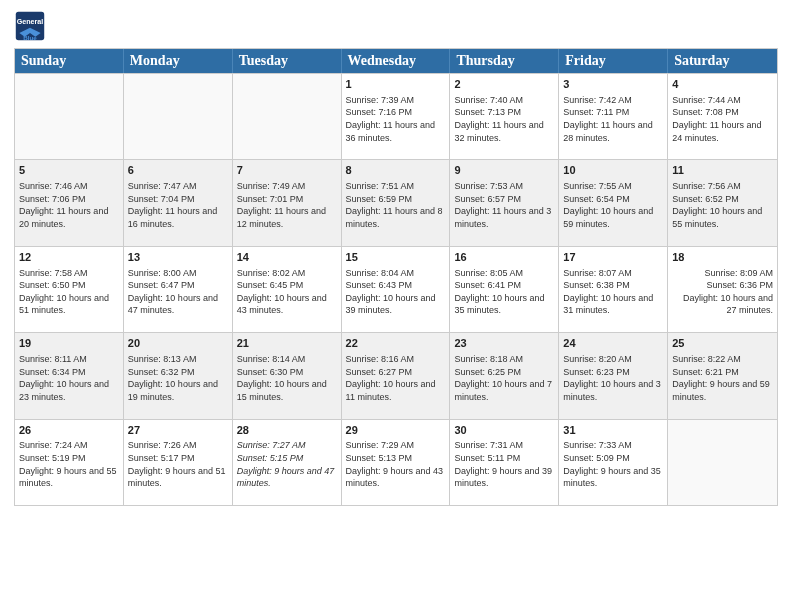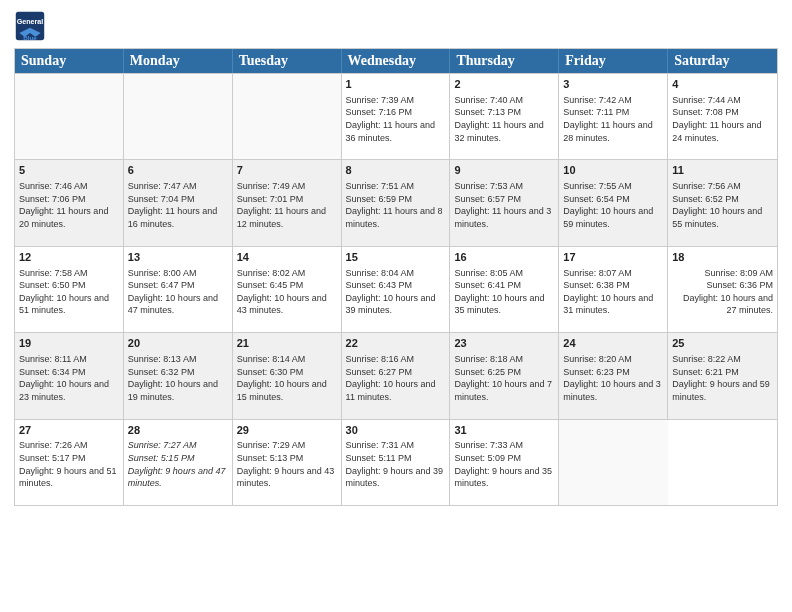--- a/index.html
+++ b/index.html
@@ -288,20 +288,26 @@
           </div>
           <div class="cal-cell">
             <div class="day-num">25</div>
             <div class="cell-info" style="white-space: pre-line;">Sunrise: 8:22 AM
 Sunset: 6:21 PM
 Daylight: 9 hours and 59 minutes.</div>
           </div>
         </div>
         <div class="cal-row">
           <div class="cal-cell">
+            <div class="day-num">26</div>
+            <div class="cell-info" style="white-space: pre-line;">Sunrise: 7:24 AM
+Sunset: 5:19 PM
+Daylight: 9 hours and 55 minutes.</div>
+          </div>
+          <div class="cal-cell">
             <div class="day-num">27</div>
             <div class="cell-info" style="white-space: pre-line;">Sunrise: 7:26 AM
 Sunset: 5:17 PM
 Daylight: 9 hours and 51 minutes.</div>
           </div>
           <div class="cal-cell">
             <div class="day-num">28</div>
             <div class="cell-info" style="white-space: pre-line; font-style: italic;">Sunrise: 7:27 AM
 Sunset: 5:15 PM
 Daylight: 9 hours and 47 minutes.</div>

